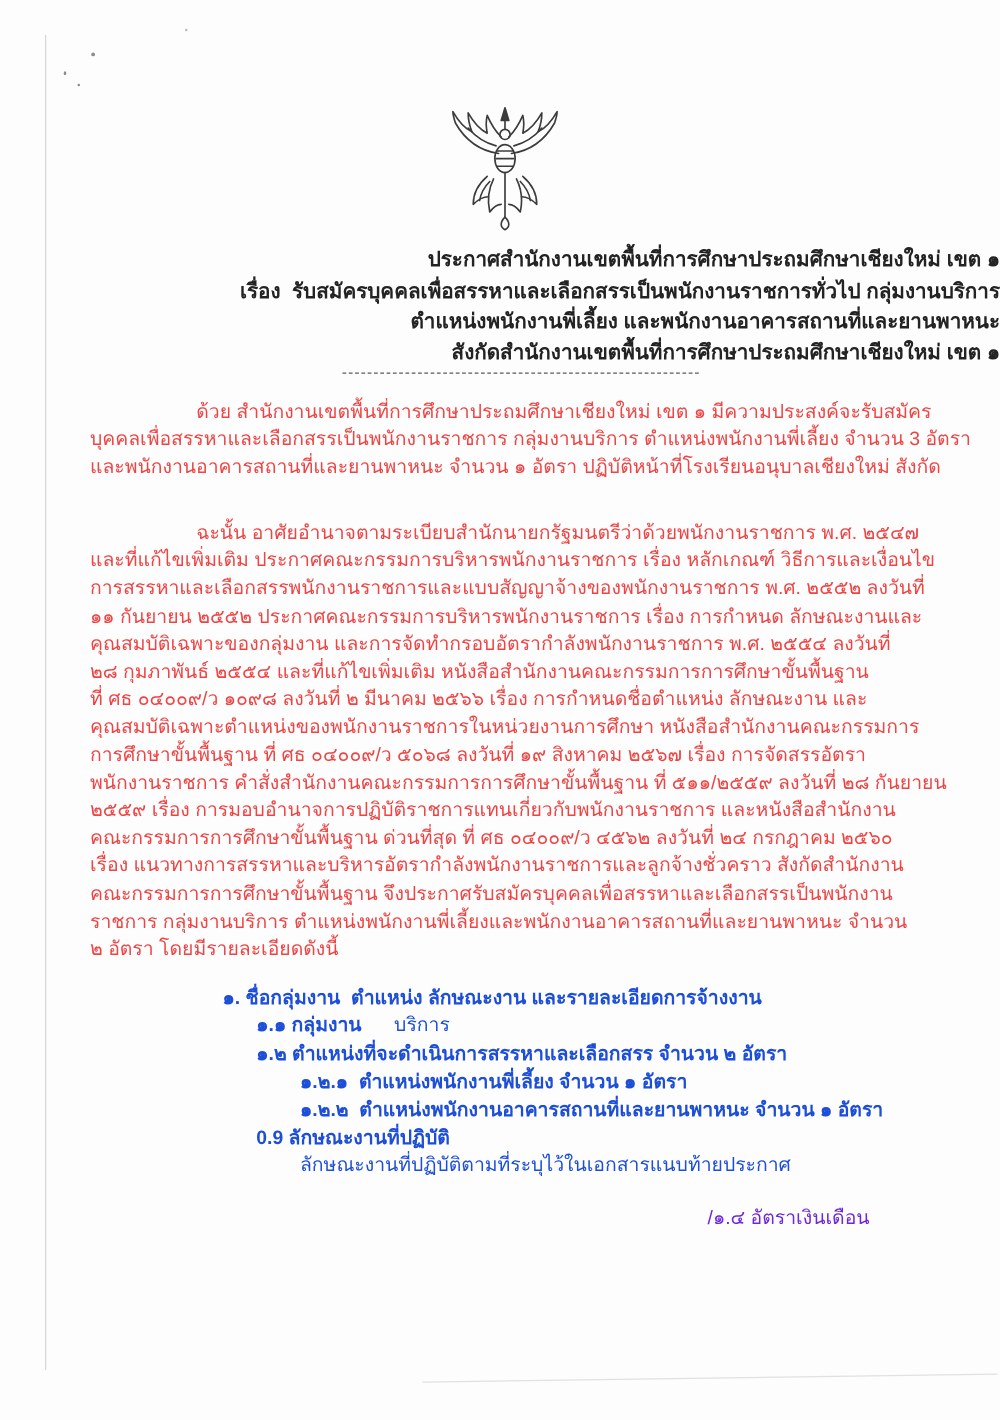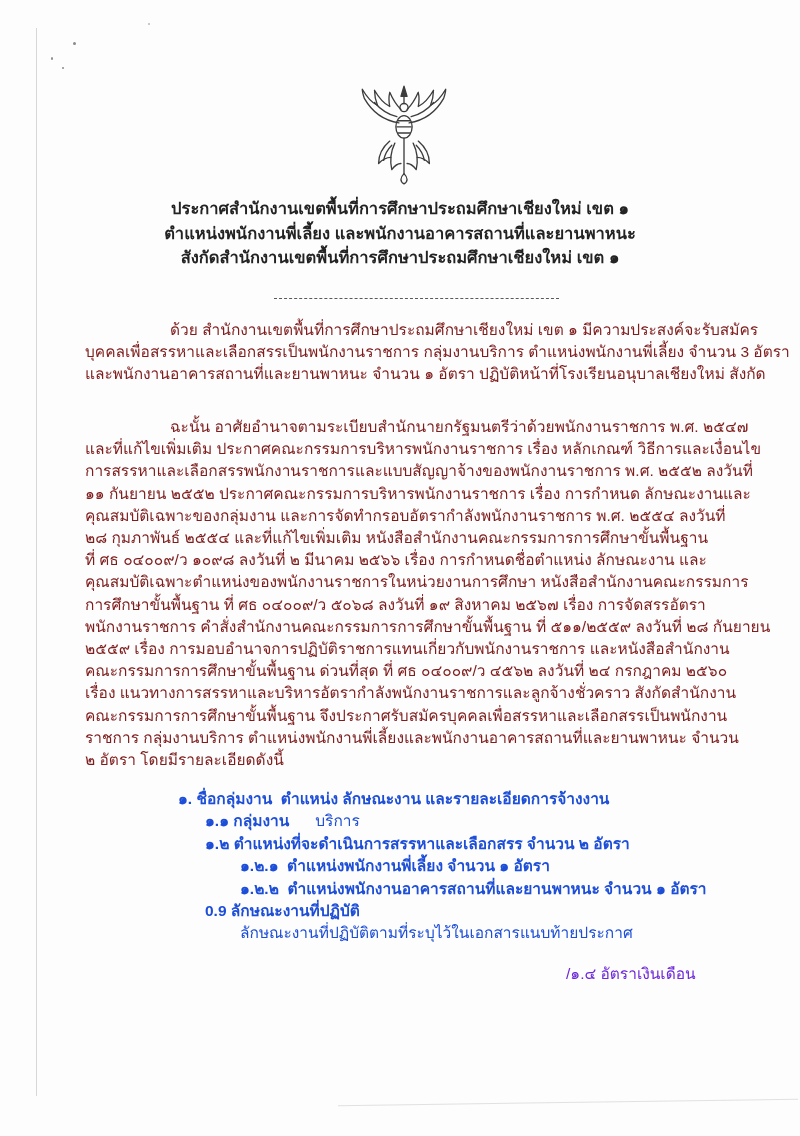--- a/index.html
+++ b/index.html
@@ -11,27 +11,27 @@
   .crease{position:absolute;left:36px;top:28px;width:1px;height:1068px;background:#cdcdcd;opacity:.8;}
   .streak{position:absolute;left:338px;top:1102px;width:460px;height:1px;background:#d9d9d9;transform:rotate(-0.8deg);opacity:.8;}
   .speck{position:absolute;background:#8a8a8a;border-radius:50%;}
   .speck.s1{left:73px;top:42px;width:3px;height:3px;}
   .speck.s2{left:51px;top:57px;width:2px;height:3px;}
   .speck.s3{left:62px;top:67px;width:2px;height:2px;}
   .speck.s4{left:148px;top:23px;width:2px;height:2px;opacity:.6;}
 
   .emblem{position:absolute;left:344px;top:84px;width:120px;height:102px;}
 
-  .doc-header{position:absolute;top:196px;left:0;width:800px;text-align:center;
+  .doc-header{position:absolute;top:196px;left:0;width:800px;text-align:right;
     font-weight:bold;font-size:16.5px;color:#232323;}
   .h-line{line-height:24.5px;white-space:pre;}
 
   .separator{position:absolute;top:298px;left:274px;width:285px;border-top:1.5px dashed #5a5a5a;}
 
-  .para{position:absolute;left:85px;width:630px;font-size:15.5px;line-height:22.2px;color:#7f1d1d;}
+  .para{position:absolute;left:72px;width:630px;font-size:15.5px;line-height:22.2px;color:#ef4444;}
   .para1{top:319px;}
   .para2{top:416px;}
   .para div{white-space:pre;}
   .para div:first-child{text-indent:85px;}
 
   .list{position:absolute;left:90px;top:788px;font-size:15.5px;line-height:22.4px;color:#1d4ed8;}
   .li{white-space:pre;}
   .l-head{margin-left:88px;}
   .l1{margin-left:115px;}
   .l2{margin-left:150px;}
@@ -71,20 +71,21 @@
       <path d="M68 58 C72 66 73 75 71 84 C68 80 65 78 62 78"></path>
       <path d="M59 53 L59 88"></path>
       <path d="M59 88 C55 92 55 96 59 98 C63 96 63 92 59 88"></path>
       <path d="M47 60 C43 64 40 69 39 75"></path>
       <path d="M71 60 C75 64 78 69 79 75"></path>
     </g>
   </svg>
 
   <header class="doc-header">
     <div class="h-line">ประกาศสำนักงานเขตพื้นที่การศึกษาประถมศึกษาเชียงใหม่ เขต ๑</div>
+    <div class="h-line">เรื่อง  รับสมัครบุคคลเพื่อสรรหาและเลือกสรรเป็นพนักงานราชการทั่วไป กลุ่มงานบริการ</div>
     <div class="h-line">ตำแหน่งพนักงานพี่เลี้ยง และพนักงานอาคารสถานที่และยานพาหนะ</div>
     <div class="h-line">สังกัดสำนักงานเขตพื้นที่การศึกษาประถมศึกษาเชียงใหม่ เขต ๑</div>
   </header>
 
   <div class="separator"></div>
 
   <div class="para para1">
       <div>ด้วย สำนักงานเขตพื้นที่การศึกษาประถมศึกษาเชียงใหม่ เขต ๑ มีความประสงค์จะรับสมัคร</div>
       <div>บุคคลเพื่อสรรหาและเลือกสรรเป็นพนักงานราชการ กลุ่มงานบริการ ตำแหน่งพนักงานพี่เลี้ยง จำนวน 3 อัตรา</div>
       <div>และพนักงานอาคารสถานที่และยานพาหนะ จำนวน ๑ อัตรา ปฏิบัติหน้าที่โรงเรียนอนุบาลเชียงใหม่ สังกัด</div>

